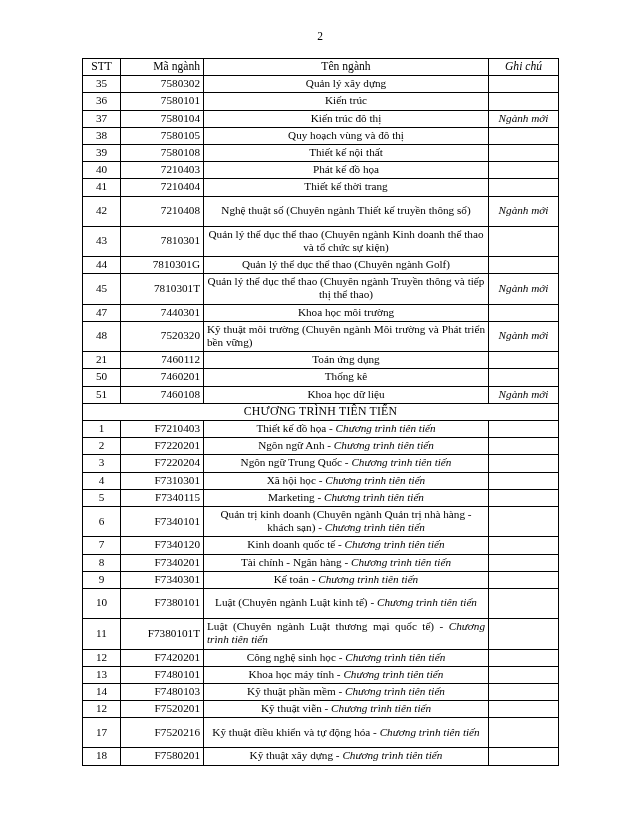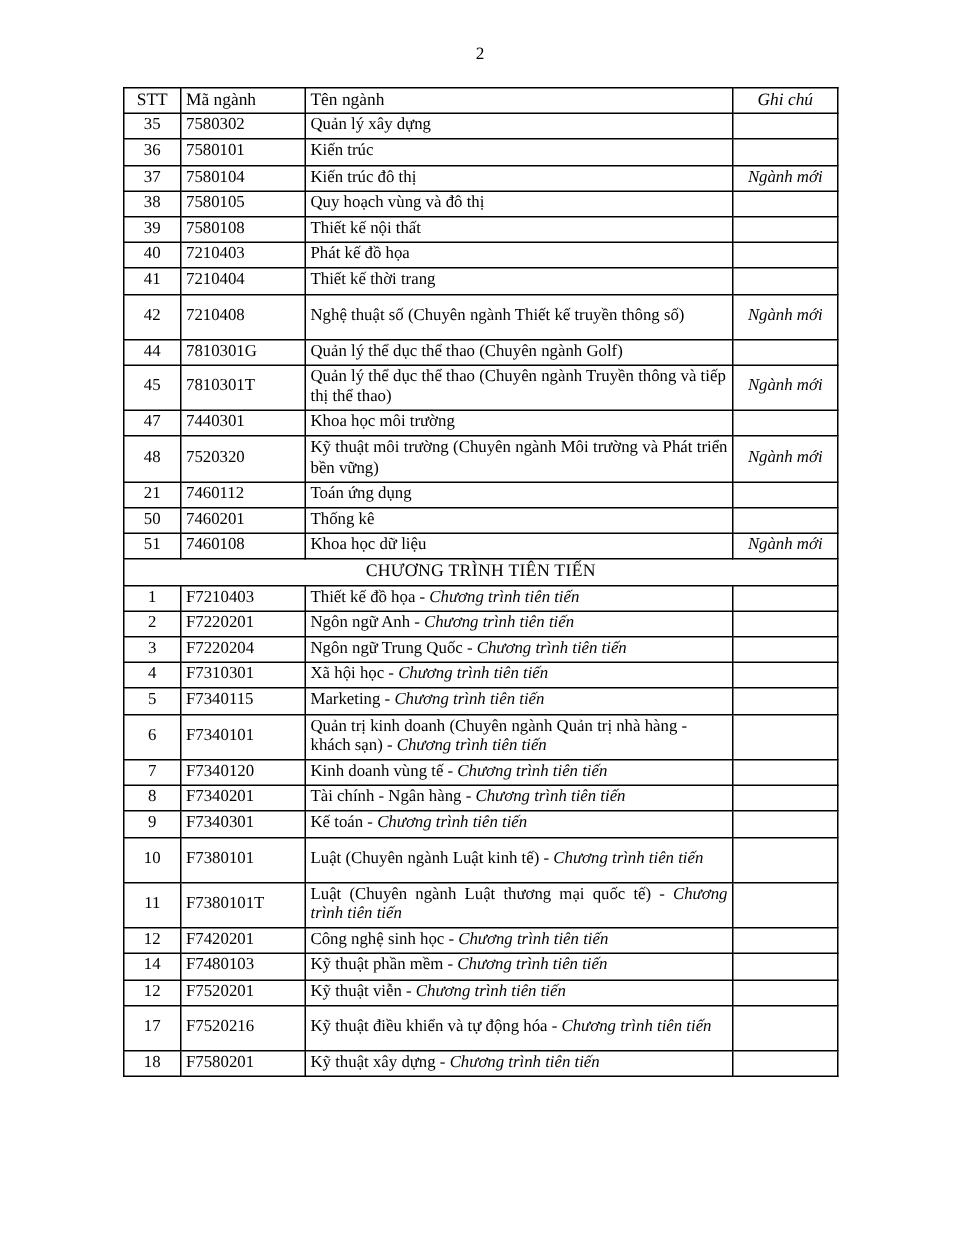--- a/index.html
+++ b/index.html
@@ -62,24 +62,24 @@
     font-weight: bold;
     font-size: 11.6px;
     padding-top: 3px;
     padding-bottom: 4px;
     margin-top: 16px;
   }
   .col-stt {
     text-align: center;
   }
   .col-ma {
-    text-align: left;
+    text-align: right;
   }
   .col-ten {
-    text-align: left;
+    text-align: center;
     padding-left: 4px;
     padding-right: 4px;
   }
   .col-ten.justify {
     text-align: justify;
     text-align-last: left;
   }
   .col-ghi {
     text-align: center;
     font-style: italic;
@@ -161,20 +161,26 @@
             <td class="col-ma">7210404</td>
             <td class="col-ten">Thiết kế thời trang</td>
             <td class="col-ghi"></td>
           </tr>
           <tr class="r2">
             <td class="col-stt">42</td>
             <td class="col-ma">7210408</td>
             <td class="col-ten">Nghệ thuật số (Chuyên ngành Thiết kế truyền thông số)</td>
             <td class="col-ghi">Ngành mới</td>
           </tr>
+          <tr class="r2">
+            <td class="col-stt">43</td>
+            <td class="col-ma">7810301</td>
+            <td class="col-ten">Quản lý thể dục thể thao (Chuyên ngành Kinh doanh thể thao và tổ chức sự kiện)</td>
+            <td class="col-ghi"></td>
+          </tr>
           <tr class="r1">
             <td class="col-stt">44</td>
             <td class="col-ma">7810301G</td>
             <td class="col-ten">Quản lý thể dục thể thao (Chuyên ngành Golf)</td>
             <td class="col-ghi"></td>
           </tr>
           <tr class="r2">
             <td class="col-stt">45</td>
             <td class="col-ma">7810301T</td>
             <td class="col-ten">Quản lý thể dục thể thao (Chuyên ngành Truyền thông và tiếp thị thể thao)</td>
@@ -245,21 +251,21 @@
           </tr>
           <tr class="r2">
             <td class="col-stt">6</td>
             <td class="col-ma">F7340101</td>
             <td class="col-ten"><span>Quản trị kinh doanh (Chuyên ngành Quản trị nhà hàng - khách sạn) - </span><span class="ital">Chương trình tiên tiến</span></td>
             <td class="col-ghi"></td>
           </tr>
           <tr class="r1">
             <td class="col-stt">7</td>
             <td class="col-ma">F7340120</td>
-            <td class="col-ten"><span>Kinh doanh vùng tế - </span><span class="ital">Chương trình tiên tiến</span></td>
+            <td class="col-ten"><span>Kinh doanh quốc tế - </span><span class="ital">Chương trình tiên tiến</span></td>
             <td class="col-ghi"></td>
           </tr>
           <tr class="r1">
             <td class="col-stt">8</td>
             <td class="col-ma">F7340201</td>
             <td class="col-ten"><span>Tài chính - Ngân hàng - </span><span class="ital">Chương trình tiên tiến</span></td>
             <td class="col-ghi"></td>
           </tr>
           <tr class="r1">
             <td class="col-stt">9</td>
@@ -279,20 +285,26 @@
             <td class="col-ten justify"><span>Luật (Chuyên ngành Luật thương mại quốc tế) - </span><span class="ital">Chương trình tiên tiến</span></td>
             <td class="col-ghi"></td>
           </tr>
           <tr class="r1">
             <td class="col-stt">12</td>
             <td class="col-ma">F7420201</td>
             <td class="col-ten"><span>Công nghệ sinh học - </span><span class="ital">Chương trình tiên tiến</span></td>
             <td class="col-ghi"></td>
           </tr>
           <tr class="r1">
+            <td class="col-stt">13</td>
+            <td class="col-ma">F7480101</td>
+            <td class="col-ten"><span>Khoa học máy tính - </span><span class="ital">Chương trình tiên tiến</span></td>
+            <td class="col-ghi"></td>
+          </tr>
+          <tr class="r1">
             <td class="col-stt">14</td>
             <td class="col-ma">F7480103</td>
             <td class="col-ten"><span>Kỹ thuật phần mềm - </span><span class="ital">Chương trình tiên tiến</span></td>
             <td class="col-ghi"></td>
           </tr>
           <tr class="r1">
             <td class="col-stt">12</td>
             <td class="col-ma">F7520201</td>
             <td class="col-ten"><span>Kỹ thuật viễn - </span><span class="ital">Chương trình tiên tiến</span></td>
             <td class="col-ghi"></td>

